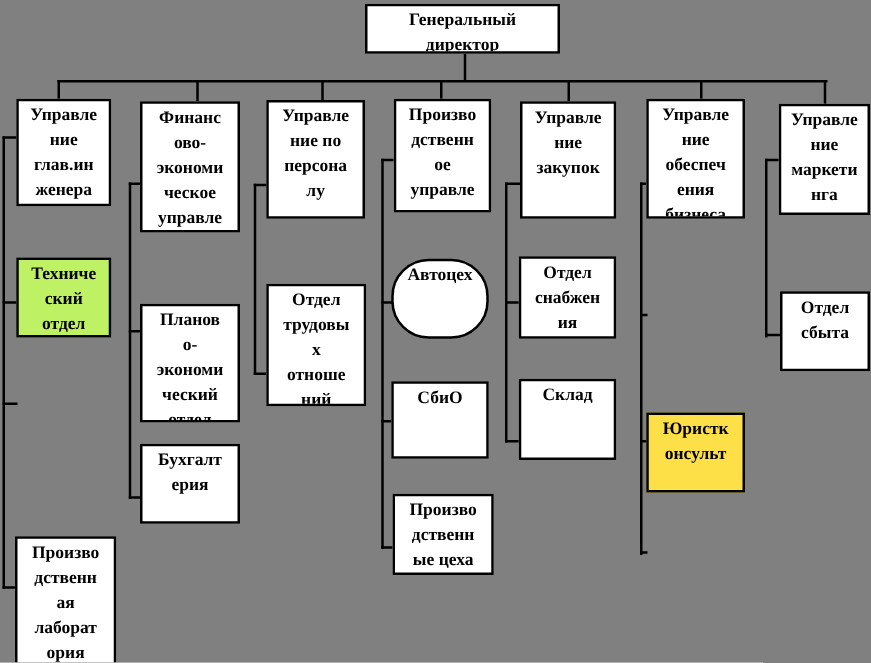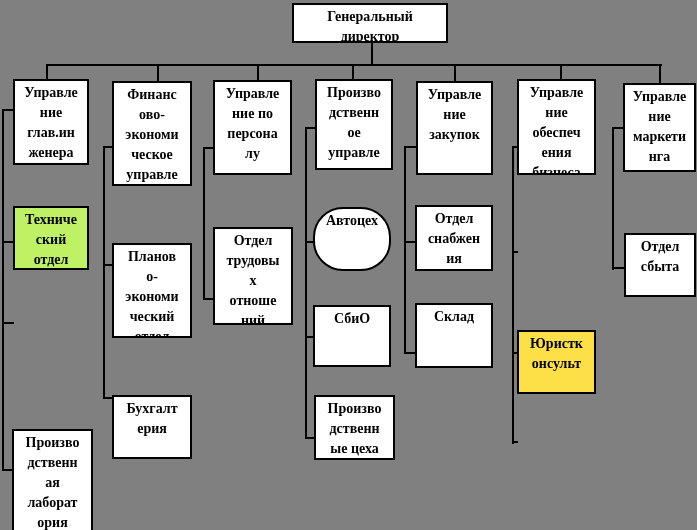--- a/index.html
+++ b/index.html
@@ -88,21 +88,21 @@
     <div class="node" style="left: 112px; top: 81px; width: 80px; height: 105px; background: rgb(255, 255, 255); border-color: rgb(0, 0, 0); color: rgb(0, 0, 0);"><span>Финанс
 ово-
 экономи
 ческое
 управле</span></div>
     <div class="node" style="left: 112px; top: 207px; width: 80px; height: 95px; background: rgb(255, 255, 255); border-color: rgb(0, 0, 0); color: rgb(0, 0, 0); margin-top: 36px;"><span>Планов
 о-
 экономи
 ческий
 отдел</span></div>
-    <div class="node" style="left: 112px; top: 355px; width: 80px; height: 64px; background: rgb(255, 255, 255); border-color: rgb(0, 0, 0); color: rgb(0, 0, 0); margin-top: 40px;"><span>Бухгалт
+    <div class="node" style="left: 112px; top: 355px; width: 80px; height: 64px; background: rgb(255, 255, 255); border-color: rgb(0, 0, 0); color: rgb(0, 0, 0);"><span>Бухгалт
 ерия</span></div>
     <div class="node" style="left: 213px; top: 80px; width: 79px; height: 95px; background: rgb(255, 255, 255); border-color: rgb(0, 0, 0); color: rgb(0, 0, 0);"><span>Управле
 ние по
 персона
 лу</span></div>
     <div class="node" style="left: 213px; top: 227px; width: 80px; height: 98px; background: rgb(255, 255, 255); border-color: rgb(0, 0, 0); color: rgb(0, 0, 0);"><span>Отдел
 трудовы
 х
 отноше
 ний</span></div>

